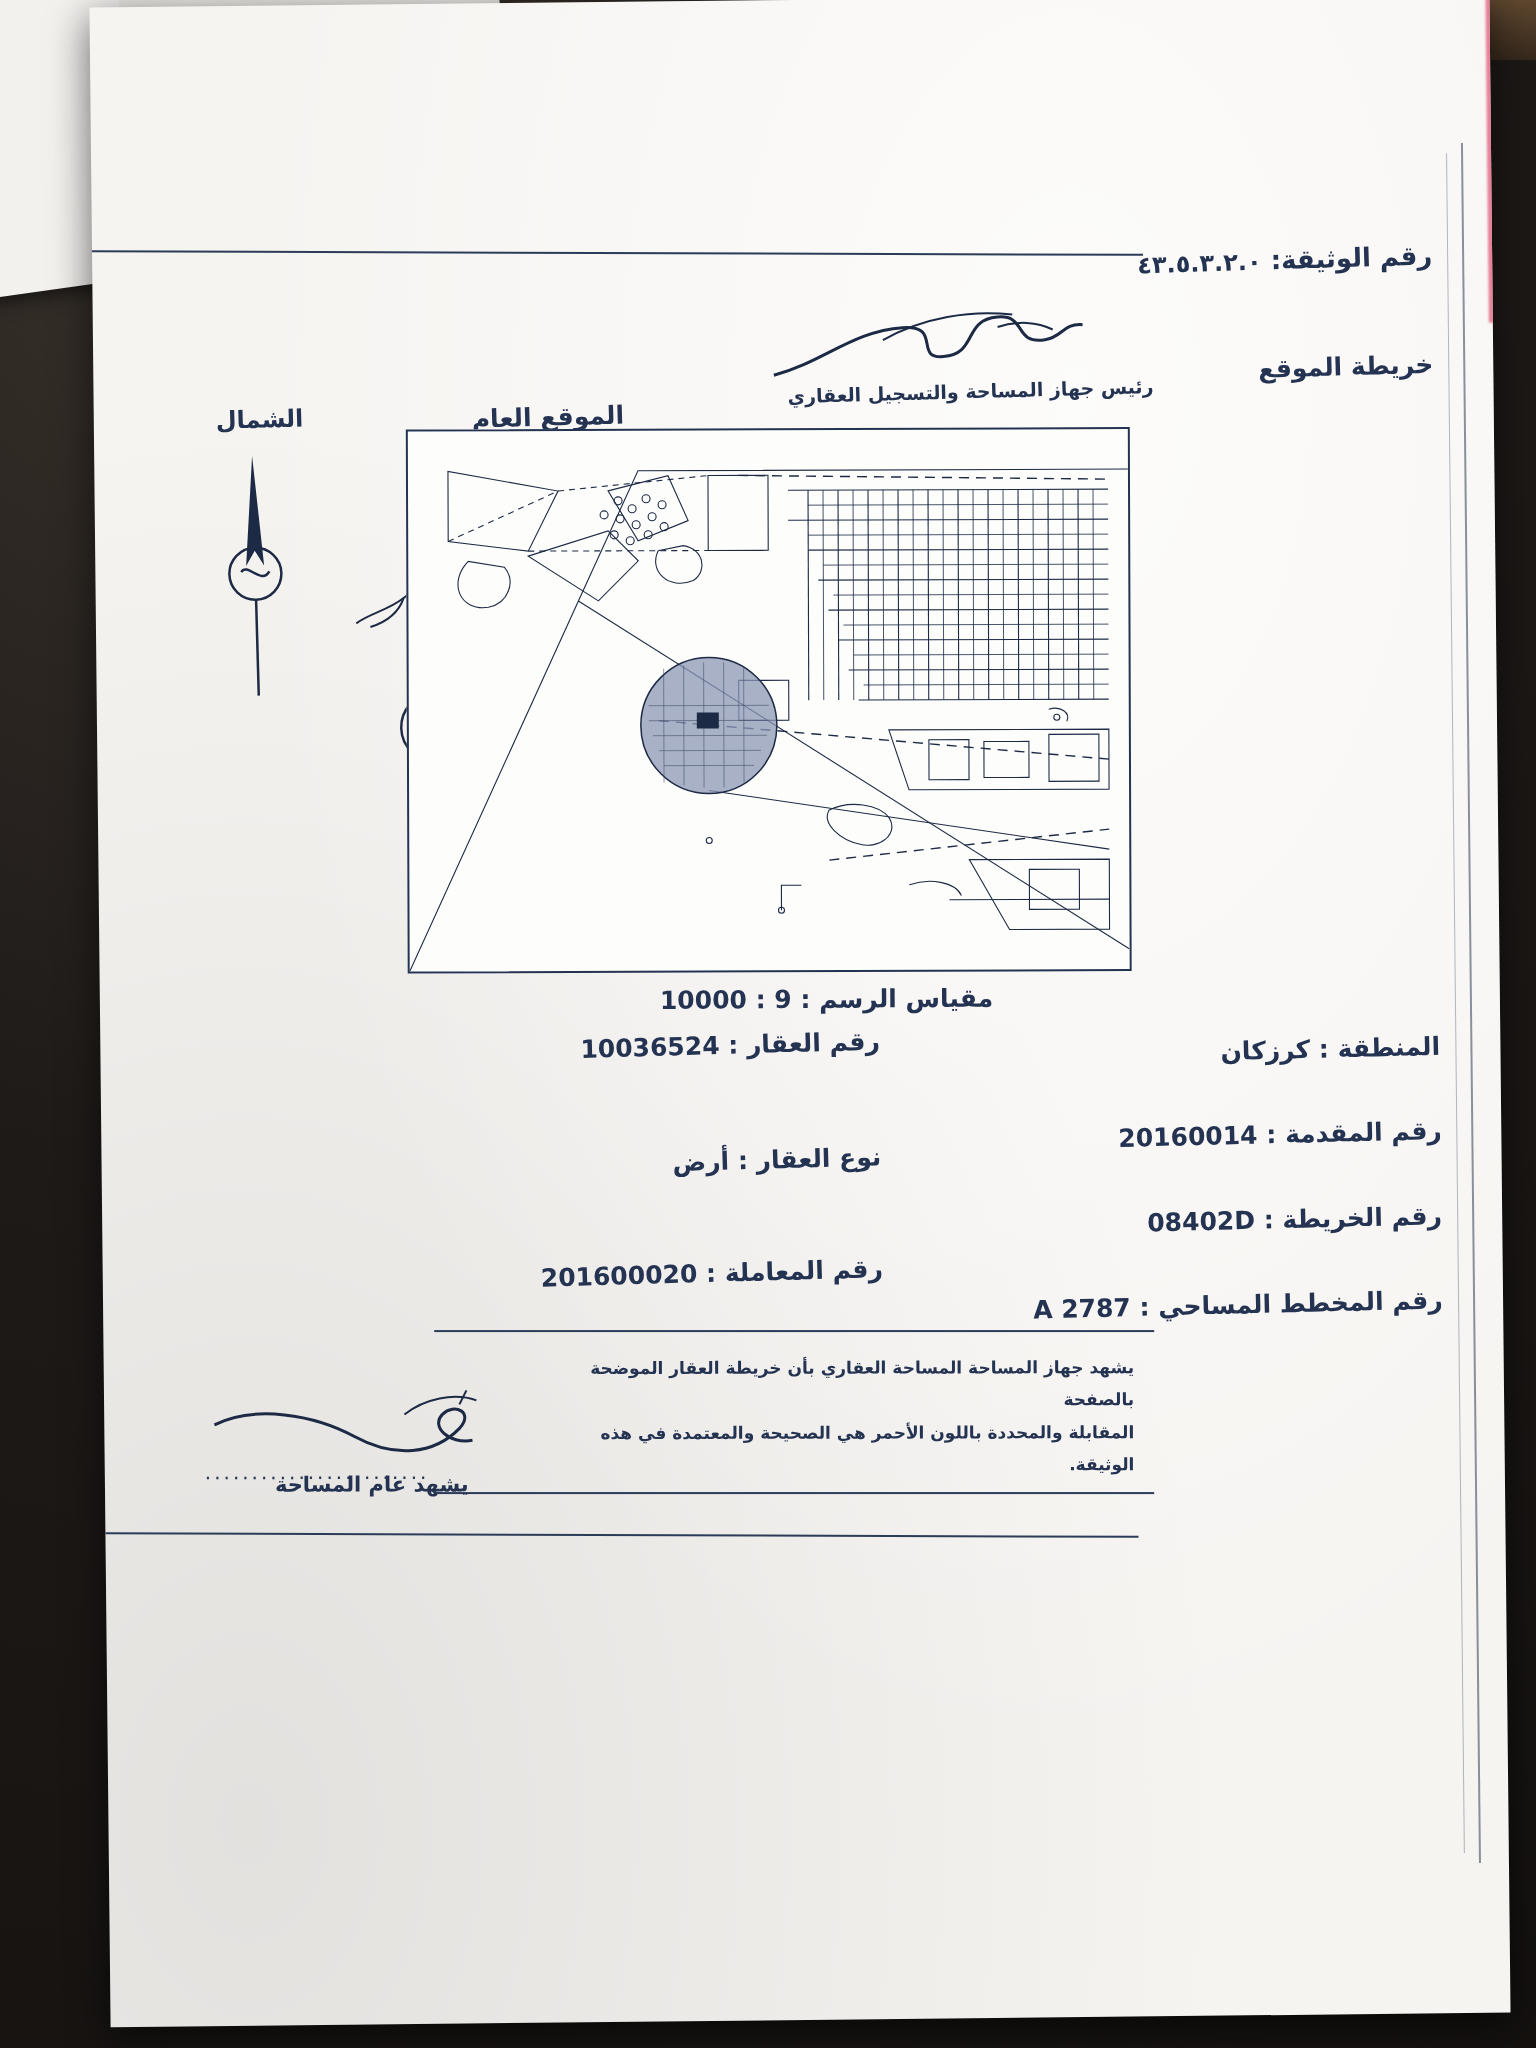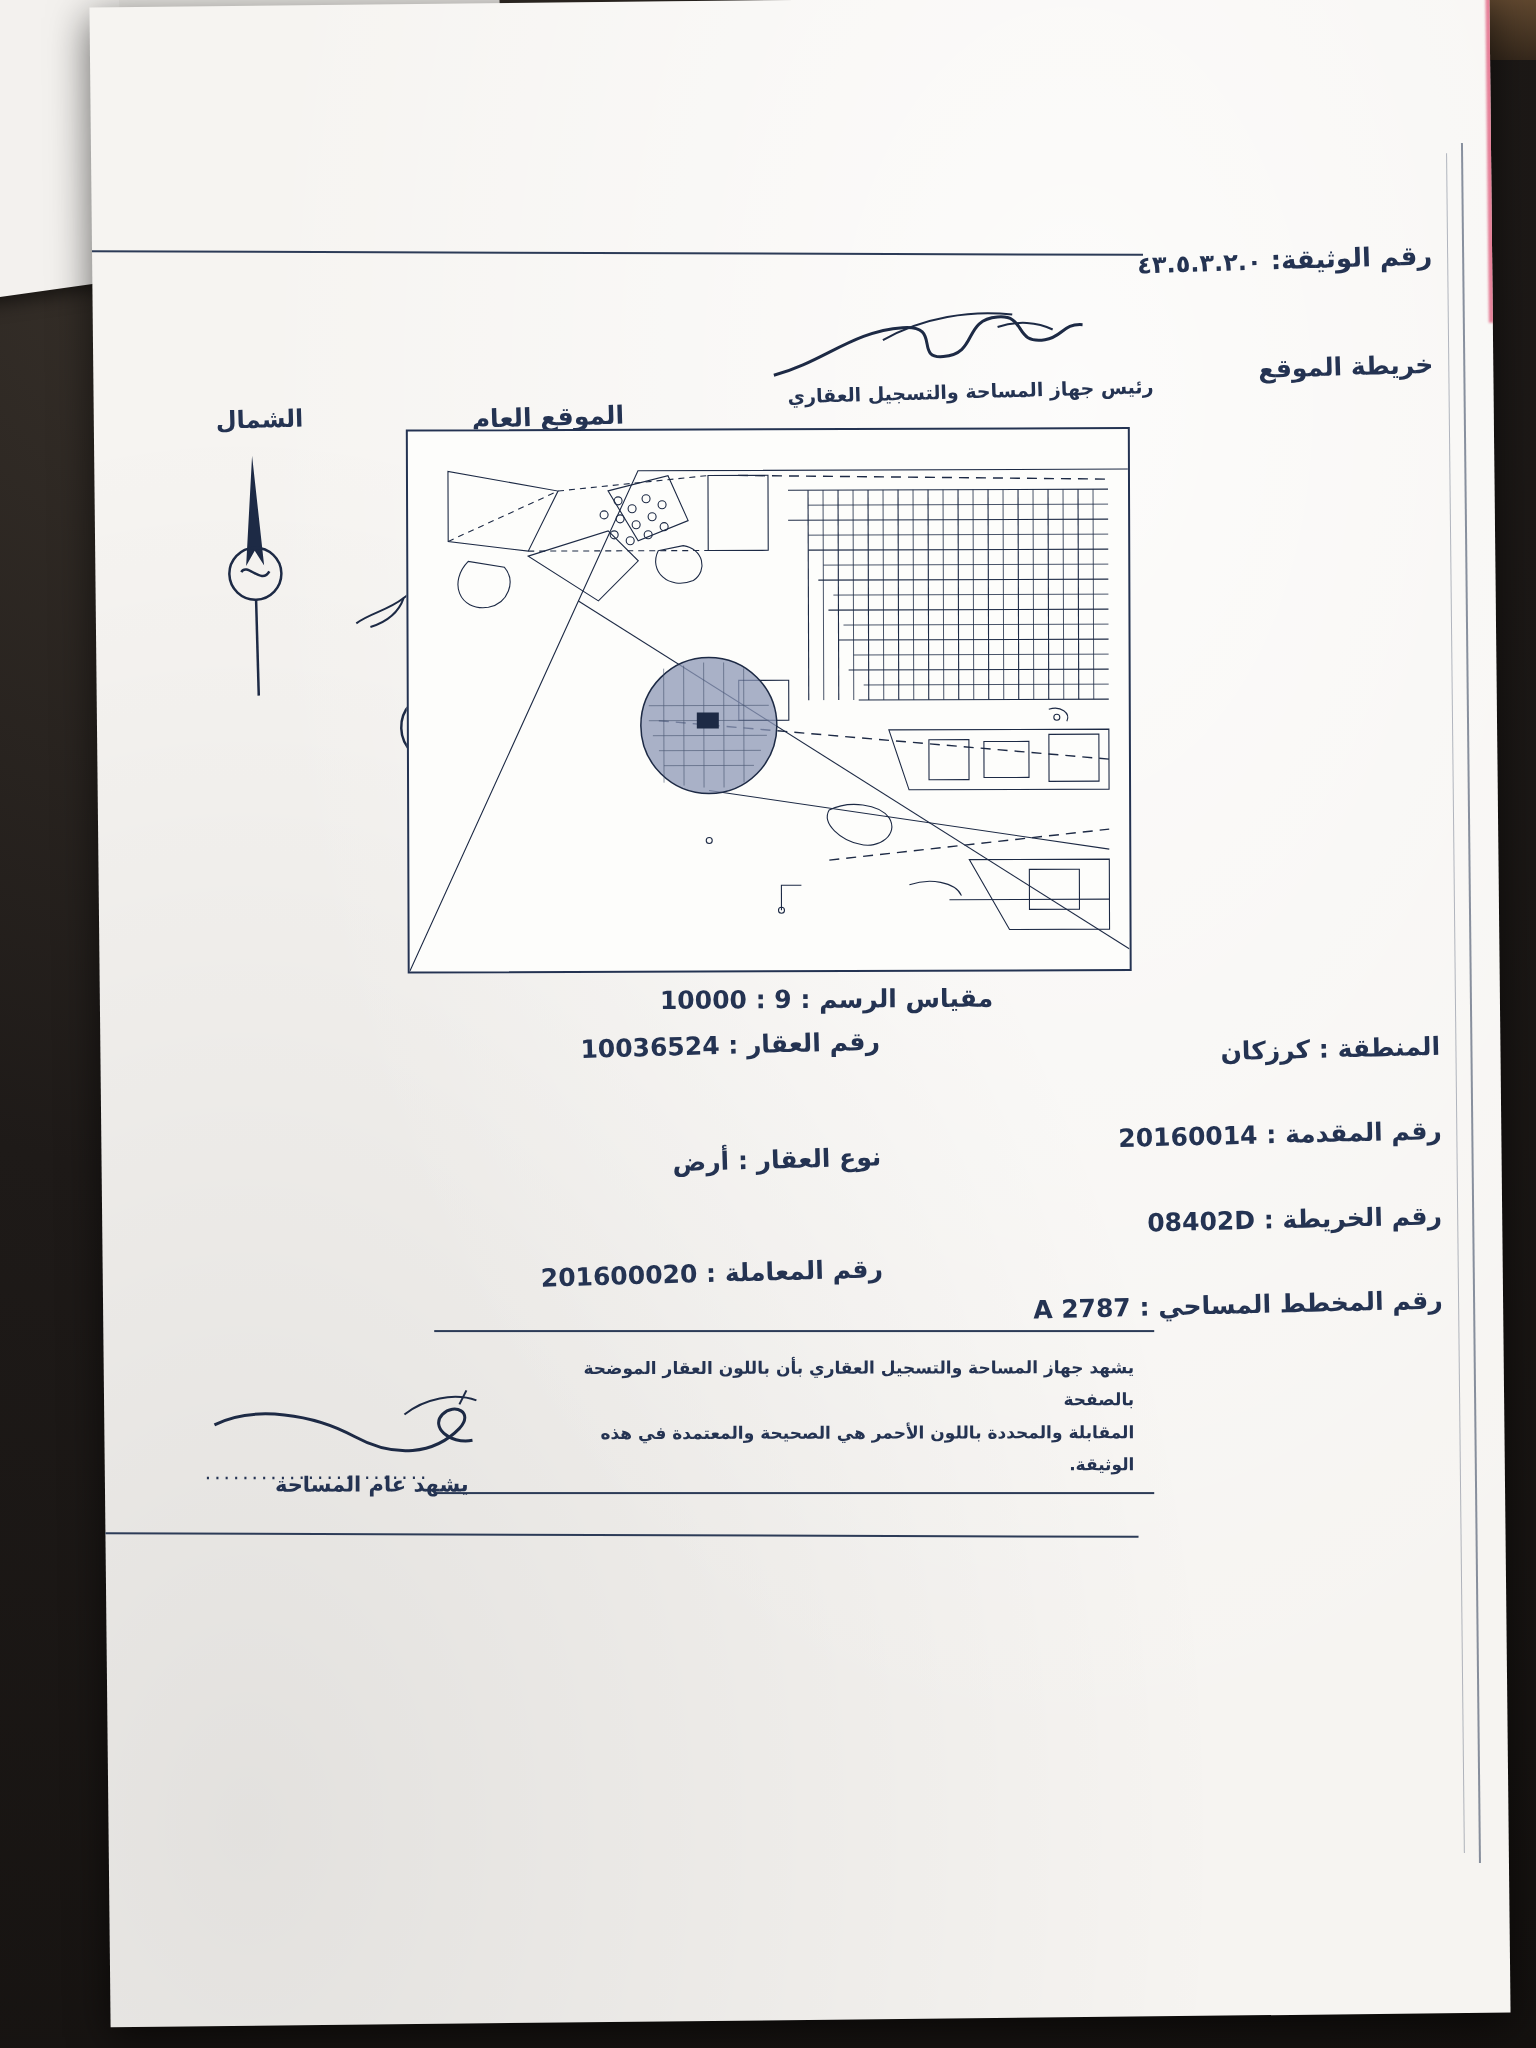--- a/index.html
+++ b/index.html
@@ -318,21 +318,21 @@
   <div class="field" style="right:620px; top:1145px; transform:rotate(-1deg);">
     <span>نوع العقار  :</span>
     <span class="v">أرض</span>
   </div>
   <div class="field" style="right:620px; top:1258px; transform:rotate(-1deg);">
     <span>رقم المعاملة :</span>
     <span class="v">201600020</span>
   </div>
 
   <div class="cert">
-    <div>يشهد جهاز المساحة والتسجيل العقاري بأن باللون العقار الموضحة بالصفحة</div>
+    <div>يشهد جهاز المساحة المساحة العقاري بأن خريطة العقار الموضحة بالصفحة</div>
     <div>المقابلة والمحددة باللون الأحمر هي الصحيحة والمعتمدة في هذه الوثيقة.</div>
   </div>
 
   <svg class="sig-bottom" viewBox="0 0 330 110">
     <path d="M10,40 C50,20 110,30 150,52 C190,74 230,70 255,44 C270,28 250,18 238,30 C226,42 244,60 268,56" fill="none" stroke="#1d2a45" stroke-width="3"></path>
     <path d="M200,30 C220,14 250,8 272,16" fill="none" stroke="#1d2a45" stroke-width="2"></path>
     <path d="M255,20 L262,6" fill="none" stroke="#1d2a45" stroke-width="2"></path>
   </svg>
   <div class="dots">........................</div>
   <div class="sig-bottom-cap">يشهد عام المساحة</div>

